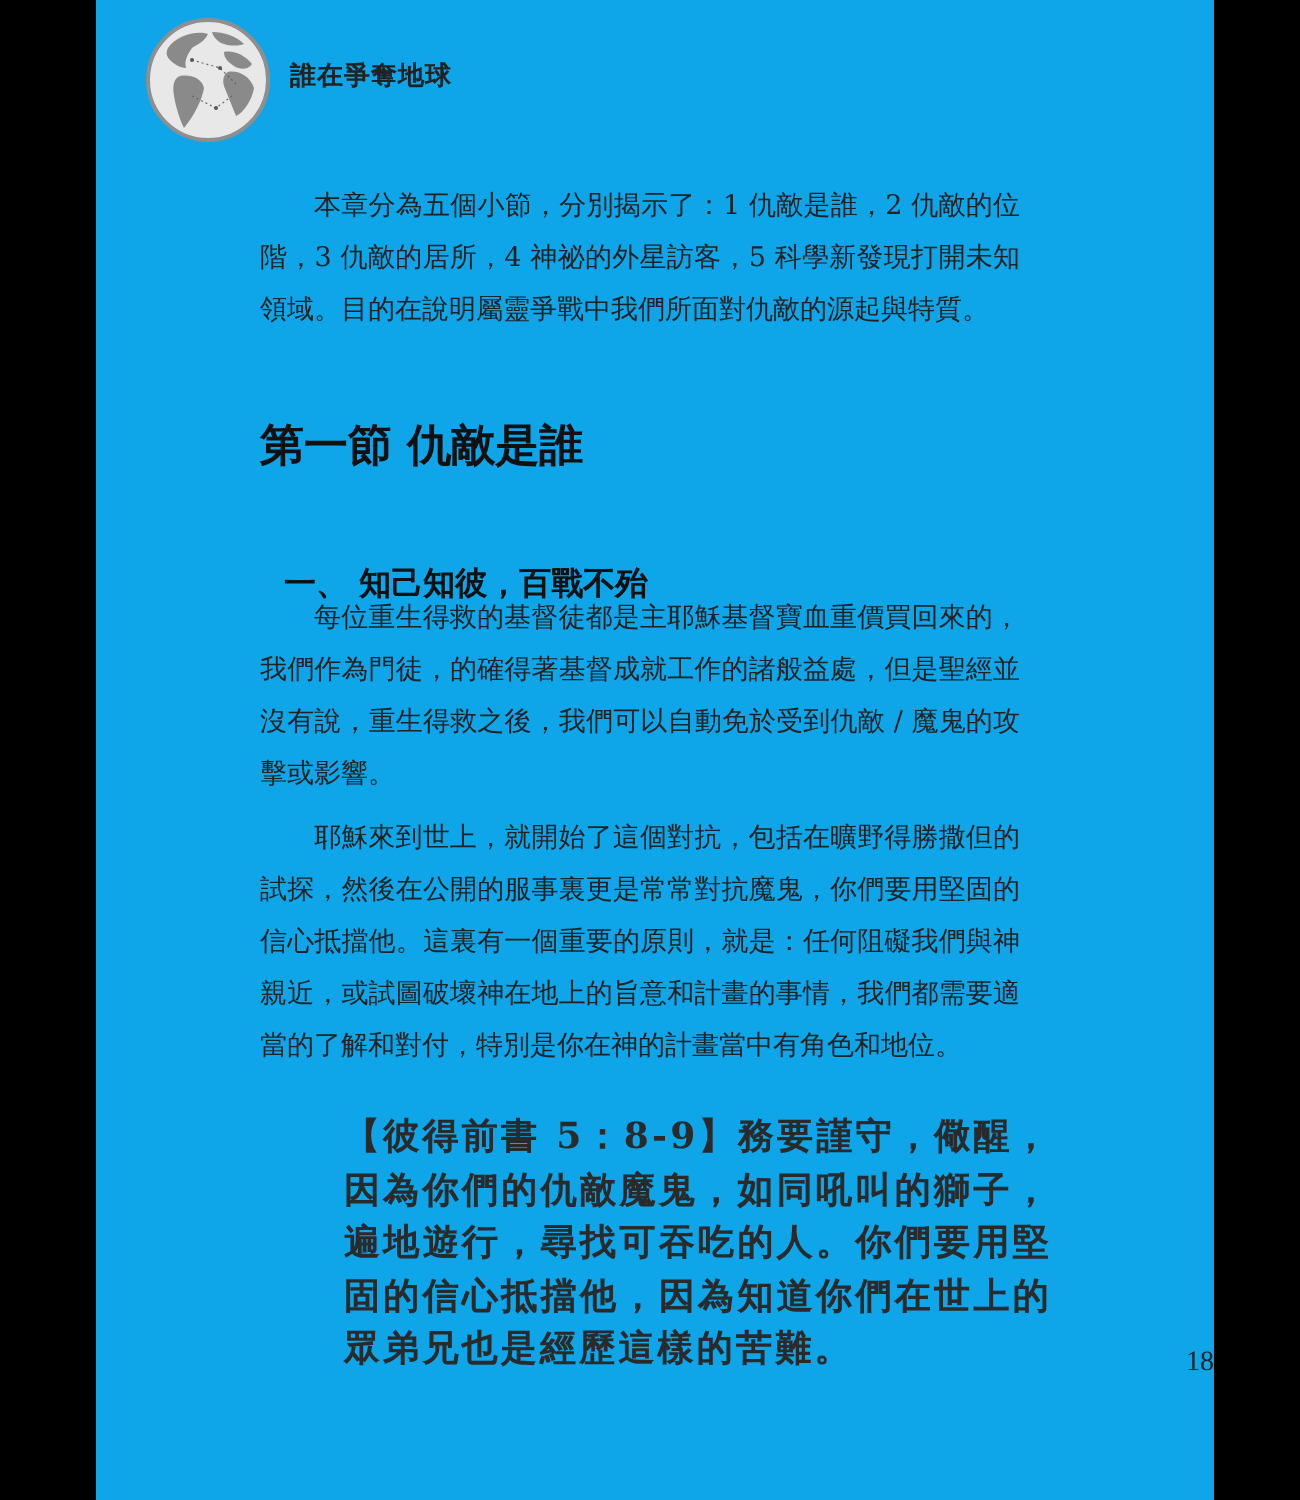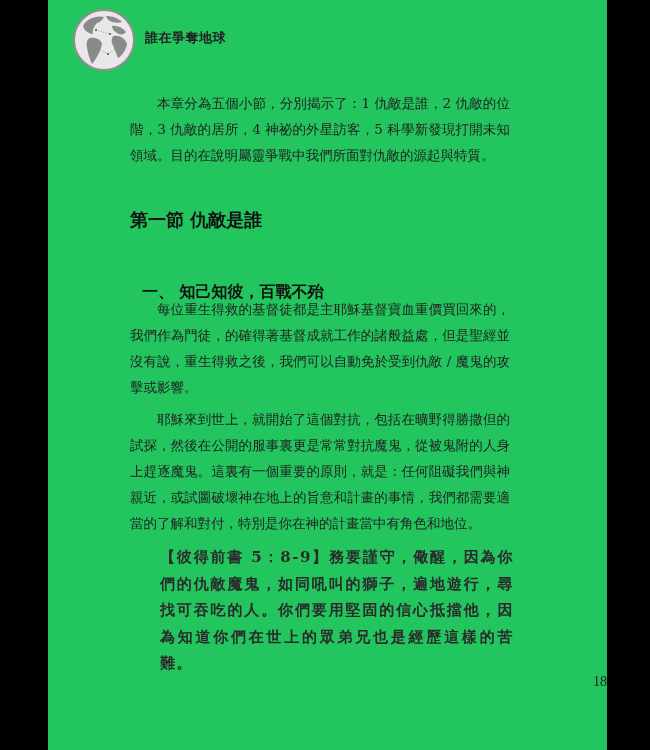--- a/index.html
+++ b/index.html
@@ -9,21 +9,21 @@
       height: 750px;
       background: #000000;
       overflow: hidden;
     }
     .page {
       position: absolute;
       left: 48px;
       top: 0;
       width: 559px;
       height: 750px;
-      background: #22c55e;
+      background: #0ea5e9;
       color: #1a1a1a;
       font-family: "DejaVu Serif", "Liberation Serif", serif;
     }
     .header {
       position: absolute;
       left: 0;
       top: 0;
       width: 100%;
       height: 80px;
     }
@@ -52,21 +52,21 @@
     .para {
       font-size: 13.5px;
       line-height: 26px;
       margin: 0;
       text-indent: 27px;
       text-align: justify;
       color: #222;
     }
     .intro { margin-bottom: 0; }
     .section-title {
-      font-size: 18px;
+      font-size: 22px;
       font-weight: bold;
       margin: 0;
       position: absolute;
       top: 118px;
       left: 0;
       color: #111;
     }
     .sub-title {
       font-size: 16px;
       font-weight: bold;
@@ -76,27 +76,27 @@
       left: 0;
       color: #111;
     }
     .para-1 { position: absolute; top: 206px; left: 0; width: 380px; }
     .para-2 { position: absolute; top: 316px; left: 0; width: 380px; }
     .quote {
       position: absolute;
       top: 450px;
       left: 26px;
       width: 354px;
-      font-size: 15px;
+      font-size: 18px;
       line-height: 26.5px;
       font-weight: bold;
       letter-spacing: 1.6px;
       text-align: justify;
       color: #2a2a2a;
-      margin: 4px;
+      margin: 16px;
       font-family: "DejaVu Serif", "Liberation Serif", serif;
     }
     .page-number {
       position: absolute;
       left: 0;
       width: 559px;
       top: 674px;
       text-align: right;
       font-size: 14px;
       color: #222;
@@ -134,19 +134,19 @@
 
   <div class="content">
     <p class="para intro">本章分為五個小節，分別揭示了：1 仇敵是誰，2 仇敵的位階，3 仇敵的居所，4 神祕的外星訪客，5 科學新發現打開未知領域。目的在說明屬靈爭戰中我們所面對仇敵的源起與特質。</p>
 
     <h2 class="section-title">第一節 仇敵是誰</h2>
 
     <h3 class="sub-title">一、 知己知彼，百戰不殆</h3>
 
     <p class="para para-1">每位重生得救的基督徒都是主耶穌基督寶血重價買回來的，我們作為門徒，的確得著基督成就工作的諸般益處，但是聖經並沒有說，重生得救之後，我們可以自動免於受到仇敵 / 魔鬼的攻擊或影響。</p>
 
-    <p class="para para-2">耶穌來到世上，就開始了這個對抗，包括在曠野得勝撒但的試探，然後在公開的服事裏更是常常對抗魔鬼，從被鬼附的人身上趕逐魔鬼。這裏有一個重要的原則，就是：任何阻礙我們與神親近，或試圖破壞神在地上的旨意和計畫的事情，我們都需要適當的了解和對付，特別是你在神的計畫當中有角色和地位。</p>
+    <p class="para para-2">耶穌來到世上，就開始了這個對抗，包括在曠野得勝撒但的試探，然後在公開的服事裏更是常常對抗魔鬼，你們要用堅固的信心抵擋他。這裏有一個重要的原則，就是：任何阻礙我們與神親近，或試圖破壞神在地上的旨意和計畫的事情，我們都需要適當的了解和對付，特別是你在神的計畫當中有角色和地位。</p>
 
     <p class="quote">【彼得前書 5：8-9】務要謹守，儆醒，因為你們的仇敵魔鬼，如同吼叫的獅子，遍地遊行，尋找可吞吃的人。你們要用堅固的信心抵擋他，因為知道你們在世上的眾弟兄也是經歷這樣的苦難。</p>
   </div>
 
   <div class="page-number">18</div>
 </div>
 
 </body></html>

